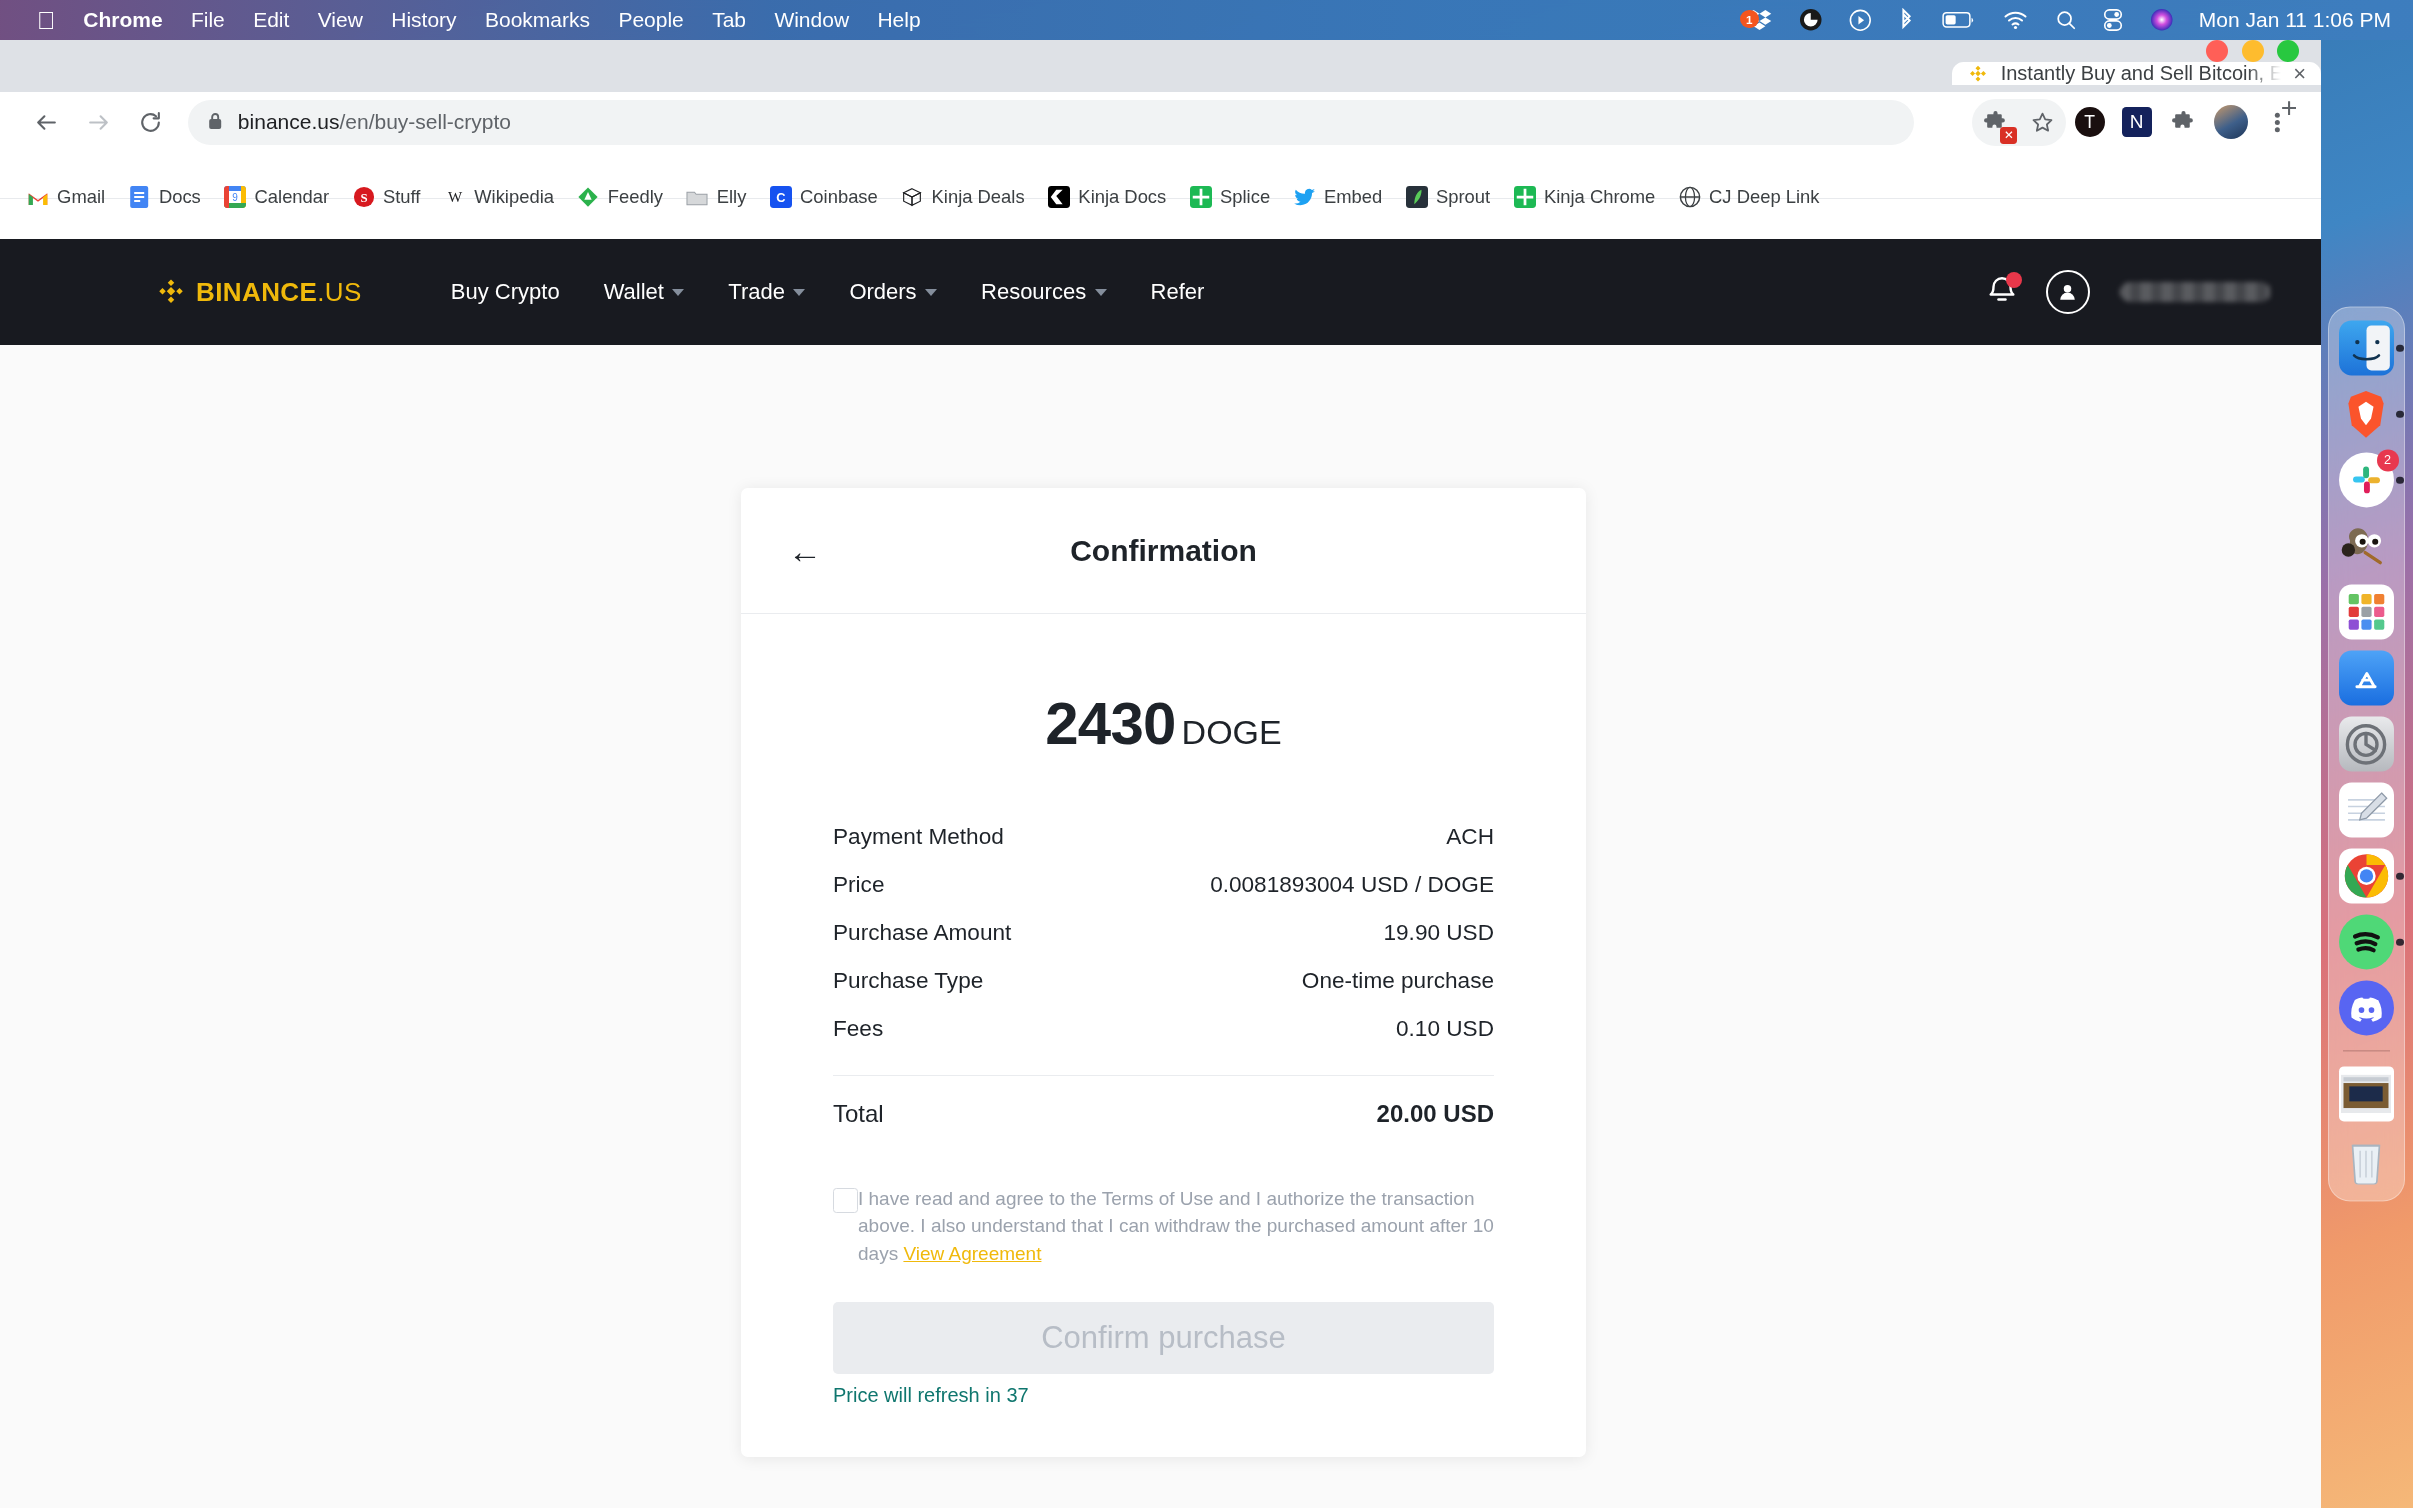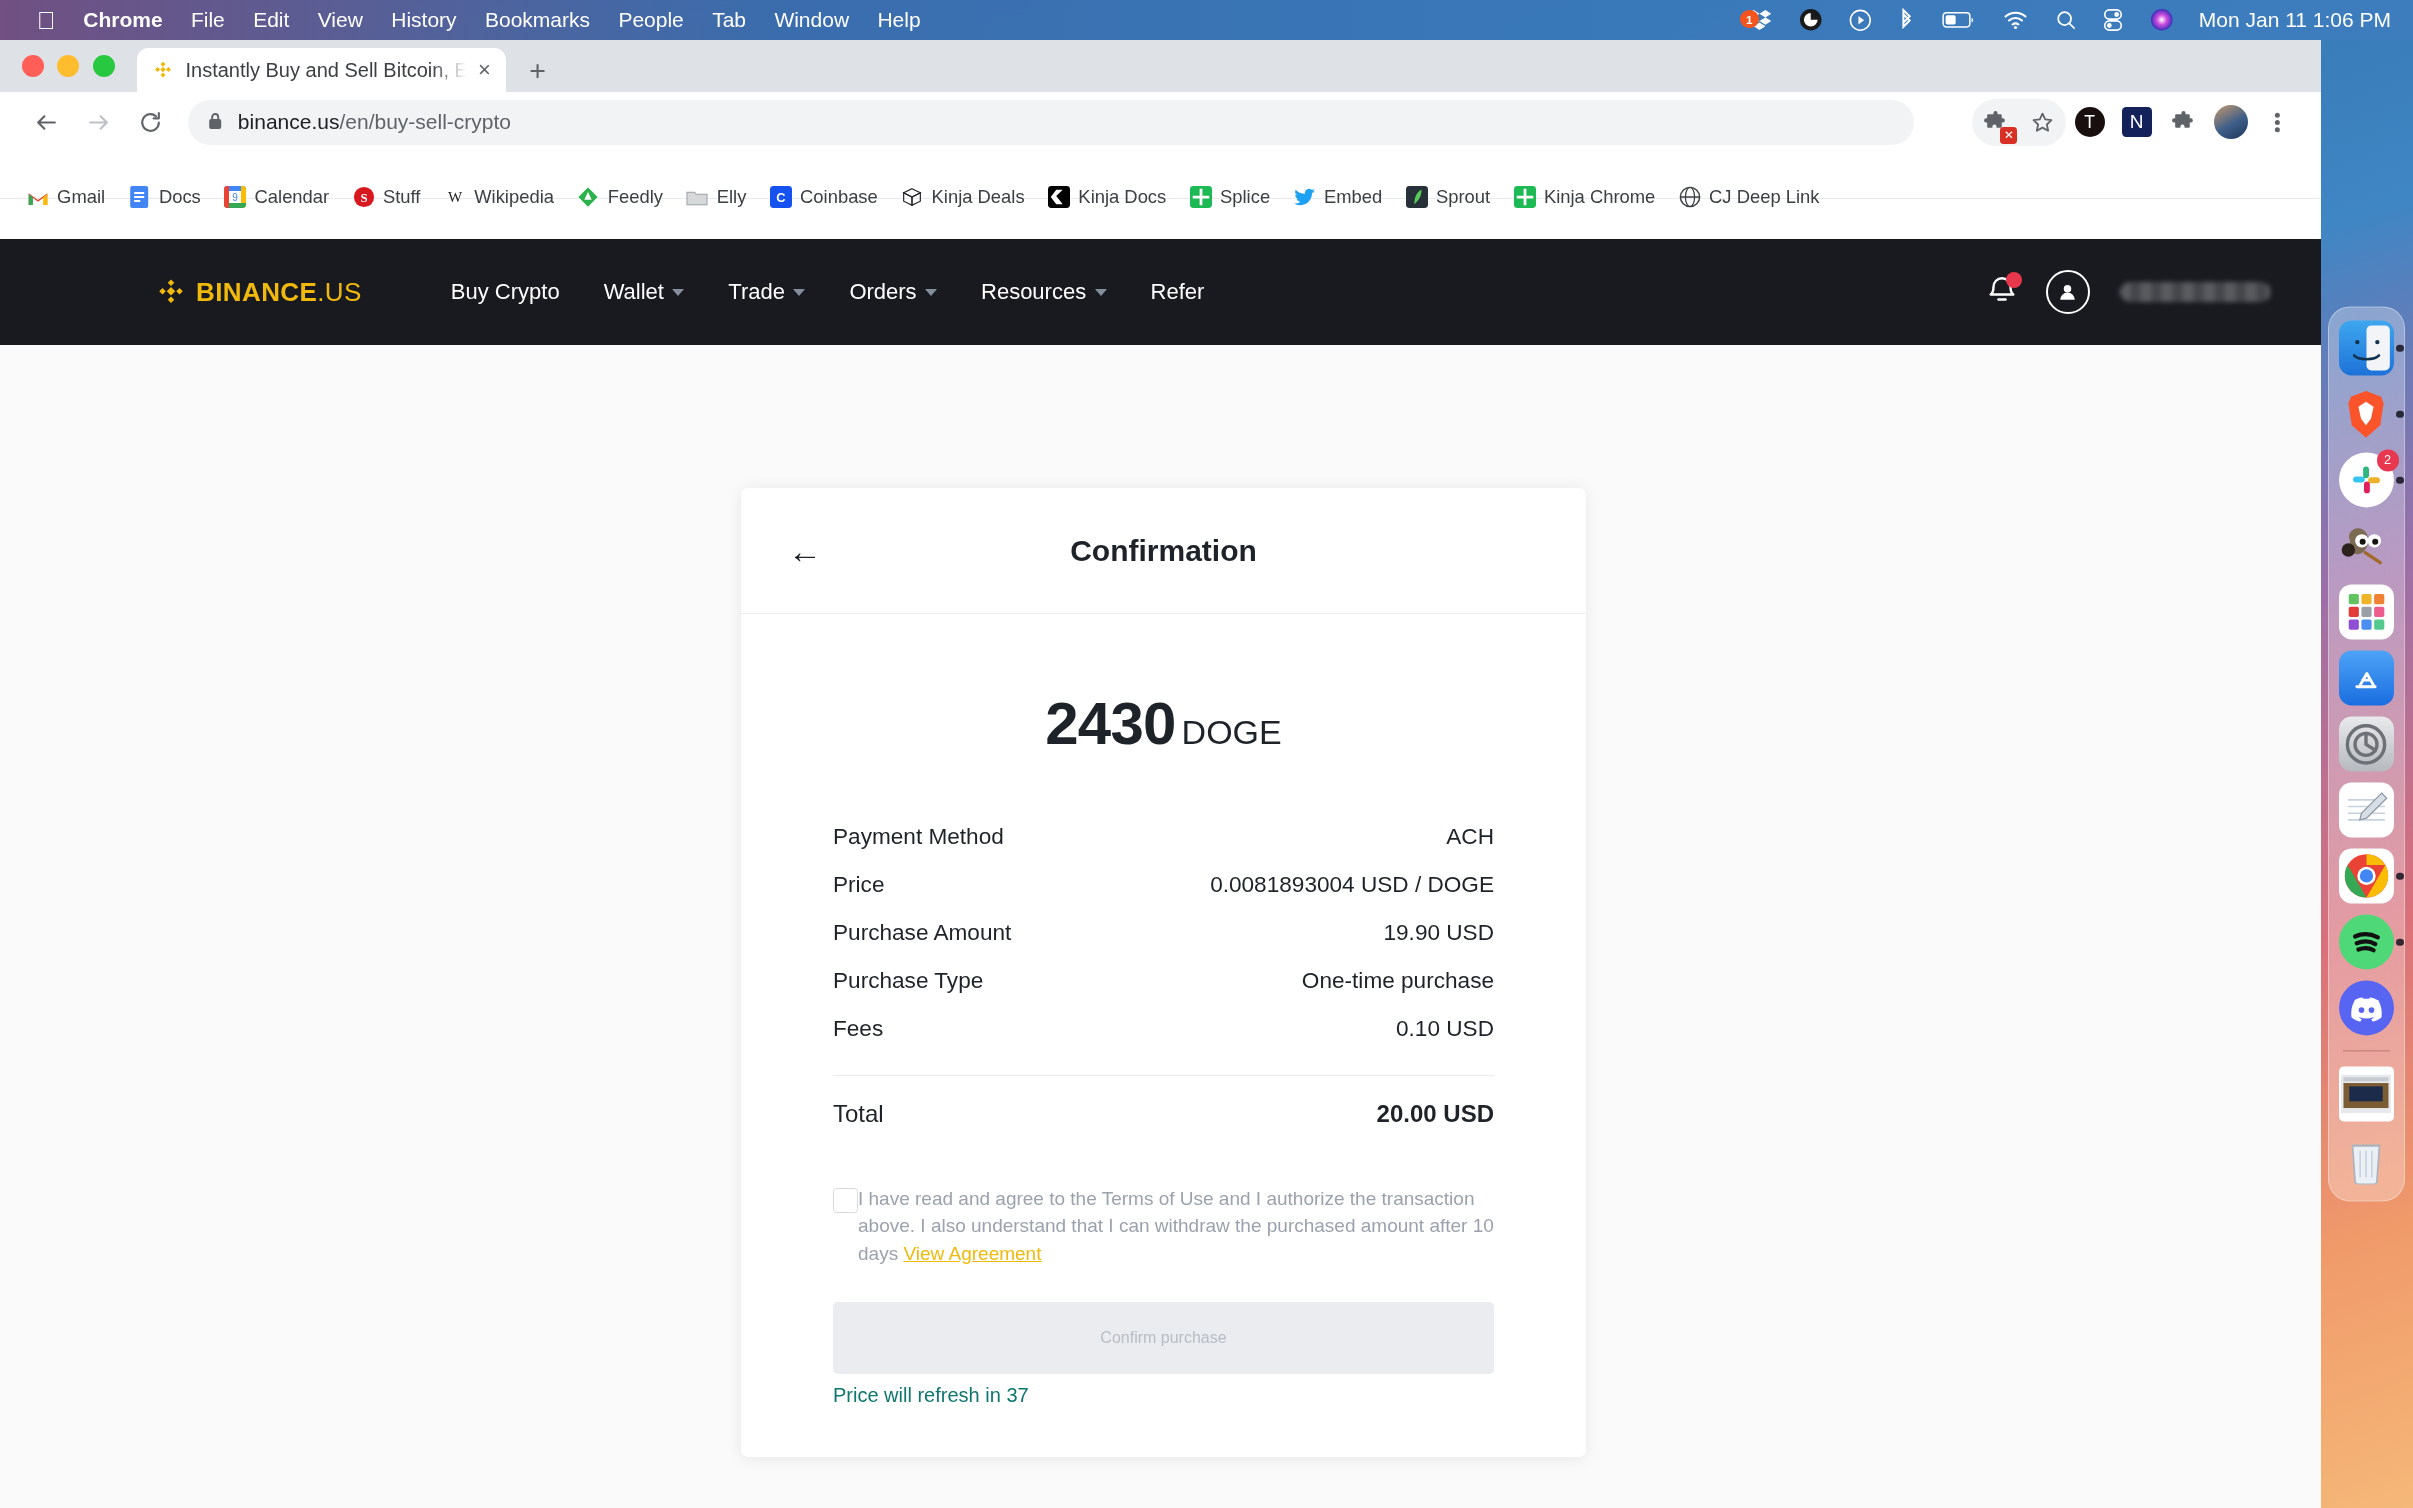--- a/index.html
+++ b/index.html
@@ -36,20 +36,21 @@
   }
 
   
   .chrome {
     position: absolute; top: 40px; left: 0; width: 2321px; height: 1468px;
     background: #fff; overflow: hidden;
   }
   .tabstrip {
     height: 52px; background: #dee1e6; display: flex; align-items: flex-end;
     padding-left: 22px;
+    flex-direction: column;
   }
   .traffic { display: flex; align-items: center; gap: 13.4px; height: 52px; padding-right: 22px; }
   .tl { width: 22px; height: 22px; border-radius: 50%; }
   .tl.r { background: #ff5f57; } .tl.y { background: #febc2e; } .tl.g { background: #28c840; }
   .tab {
     width: 369px; height: 44px; background: #fff; border-radius: 11.7px 11.7px 0 0;
     display: flex; align-items: center; padding: 0 15px; gap: 11.7px;
   }
   .tab-title {
     flex: 1; font-size: 20px; color: #3c4043; white-space: nowrap; overflow: hidden;
@@ -133,21 +134,21 @@
   .total-row { display: flex; justify-content: space-between; align-items: center;
                height: 47px; font-size: 24px; color: #1e2329; }
   .total-row .tval { font-weight: bold; }
   .terms { display: flex; margin-top: 47px; align-items: flex-start; }
   .checkbox { width: 25px; height: 25px; border: 1.7px solid #d6dae0; border-radius: 3.4px;
               background: #fff; flex: none; margin-top: 3.4px; }
   .terms-text { font-size: 19px; line-height: 1.45; color: #9ba2ad; }
   .terms-link { color: #f0b90b; }
   .confirm-btn {
     margin-top: 35px; height: 72px; width: 100%; background: #eaecef; border: none;
-    border-radius: 5px; font-size: 16px; color: #b7bdc6;
+    border-radius: 5px; font-size: 31px; color: #b7bdc6;
     font-family: "Liberation Sans", sans-serif;
   }
   .refresh { margin-top: 10px; font-size: 20px; color: #0f766e; }
 
   
   .dock {
     position: absolute; right: 8.4px; top: 50%; transform: translateY(-50%);
     width: 77px; padding: 13.4px 0; border-radius: 22px;
     background: rgba(255,255,255,.30); backdrop-filter: blur(11.7px);
     border: 0.8px solid rgba(255,255,255,.35);

